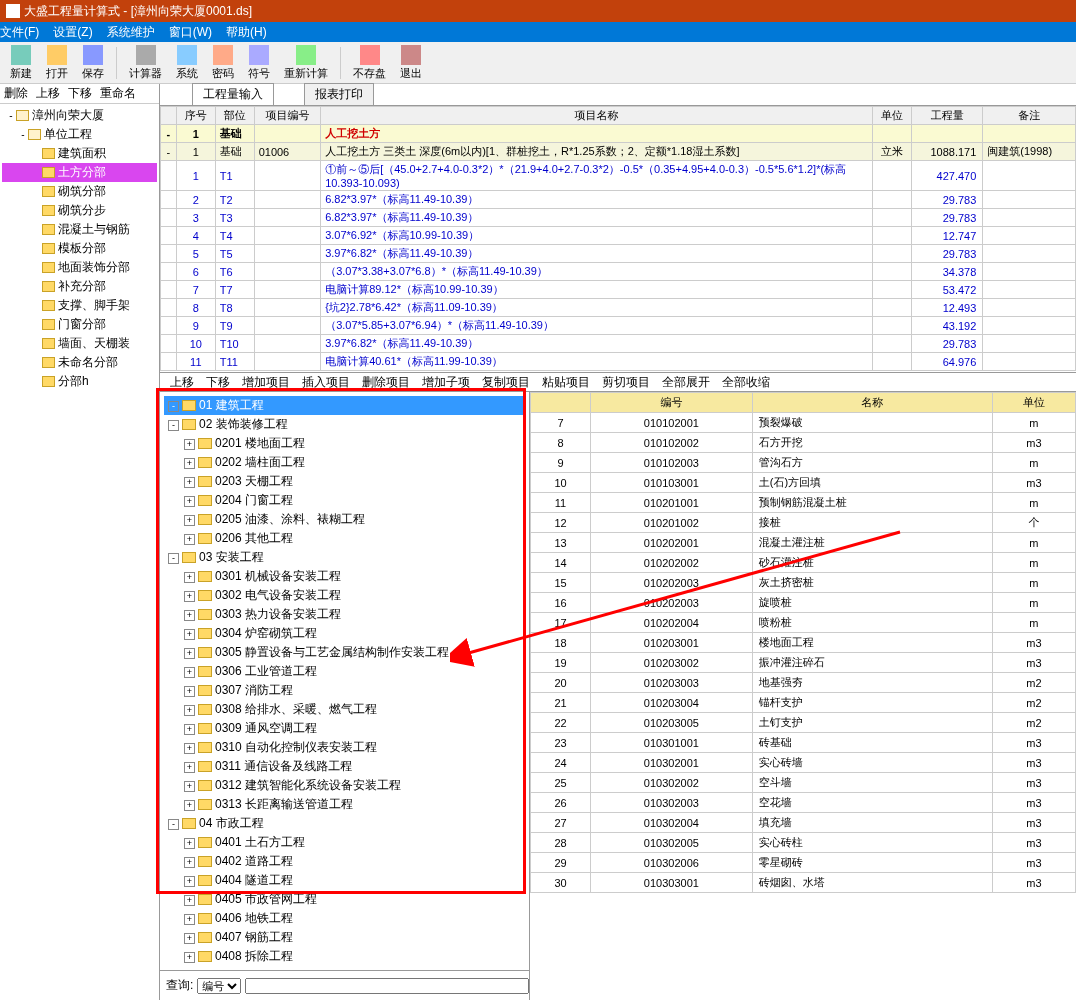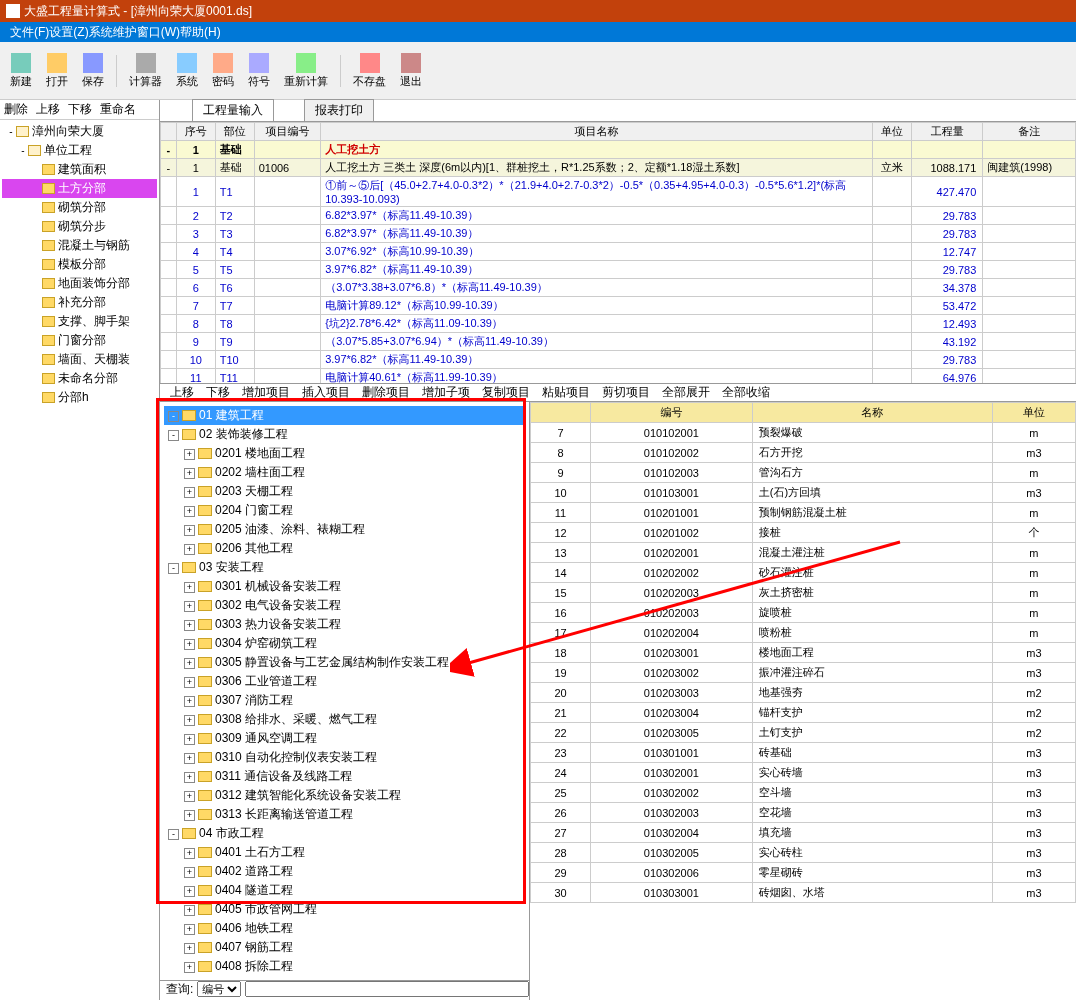--- a/index.html
+++ b/index.html
@@ -1,24 +1,24 @@
 <!DOCTYPE html>
 <html><head>
 <meta charset="utf-8">
 <style>
 * { margin: 0; padding: 0; box-sizing: border-box; font-family: "Microsoft YaHei", SimSun, sans-serif; font-size: 12px; }
 body { background: #fff; overflow: hidden; width: 1076px; height: 1000px; }
 
 .titlebar { background: #c2410c; color: #fff; height: 22px; line-height: 22px; padding-left: 6px; display: flex; align-items: center; gap: 4px; }
 .titlebar .icon { width: 14px; height: 14px; background: #fff; display: inline-block; }
 
-.menubar { background: #0078d7; color: #fff; height: 20px; line-height: 20px; padding-left: 10px; display: flex; }
+.menubar { background: #0078d7; color: #fff; height: 20px; line-height: 20px; display: flex; gap: 14px; }
 .menubar span { cursor: default; }
 
-.toolbar { background: #f0f0f0; height: 58px; border-bottom: 1px solid #ccc; display: flex; align-items: center; padding: 2px 4px; gap: 2px; }
+.toolbar { background: #f0f0f0; height: 42px; border-bottom: 1px solid #ccc; display: flex; align-items: center; padding: 2px 4px; gap: 2px; }
 .toolbar .btn { display: flex; flex-direction: column; align-items: center; padding: 2px 6px; cursor: pointer; }
 .toolbar .btn .ticon { width: 20px; height: 20px; background: #ccc; margin-bottom: 1px; }
 .toolbar .btn span { font-size: 11px; }
 .toolbar .sep { width: 1px; height: 32px; background: #ccc; margin: 0 4px; }
 
 .main { display: flex; height: calc(100% - 84px); }
 
 .left-panel { width: 160px; border-right: 1px solid #999; display: flex; flex-direction: column; }
 .left-toolbar { height: 20px; border-bottom: 1px solid #ccc; display: flex; gap: 8px; padding-left: 4px; align-items: center; font-size: 11px; }
 .tree { flex: 1; overflow: auto; padding: 2px; }
@@ -59,21 +59,21 @@
 .redbox { position: absolute; border: 3px solid #ff0000; pointer-events: none; z-index: 100; }
 .arrow-svg { position: absolute; pointer-events: none; z-index: 101; }
 
 .ctree-node { padding: 1px 0; white-space: nowrap; }
 .ctree-node.d0 { padding-left: 4px; }
 .ctree-node.d1 { padding-left: 20px; }
 .ctree-node .exp { display: inline-block; width: 11px; height: 11px; border: 1px solid #888; text-align: center; line-height: 9px; font-size: 9px; margin-right: 3px; }
 .ctree-node .folder2 { display: inline-block; width: 14px; height: 11px; background: #ffd966; border: 1px solid #c9a227; margin-right: 3px; vertical-align: middle; }
 .ctree-node.sel { background: #3399ff; color: #fff; }
 
-.query-row { height: 36px; border-top: 1px solid #999; display: flex; align-items: flex-start; gap: 4px; padding-left: 6px; }
+.query-row { height: 30px; border-top: 1px solid #999; display: flex; align-items: center; gap: 4px; padding-left: 6px; }
 .query-row select { font-size: 11px; }
 
 .items-panel { flex: 1; overflow: auto; }
 table.items { border-collapse: collapse; width: 100%; }
 table.items th, table.items td { border: 1px solid #ccc; padding: 2px 6px; font-size: 11px; }
 table.items th { background: #f7e9a0; text-align: center; font-weight: normal; }
 table.items td.ctr { text-align: center; }
 </style>
 </head>
 <body>

